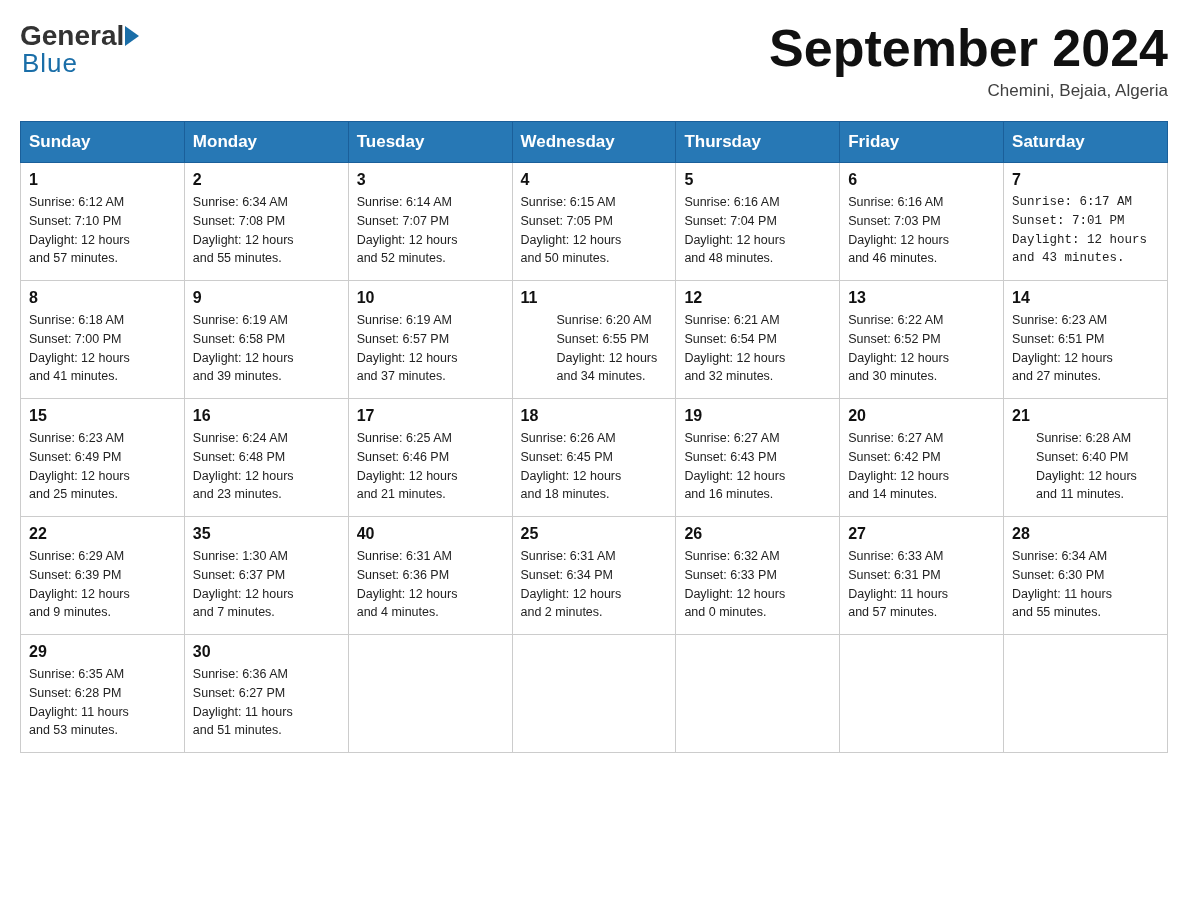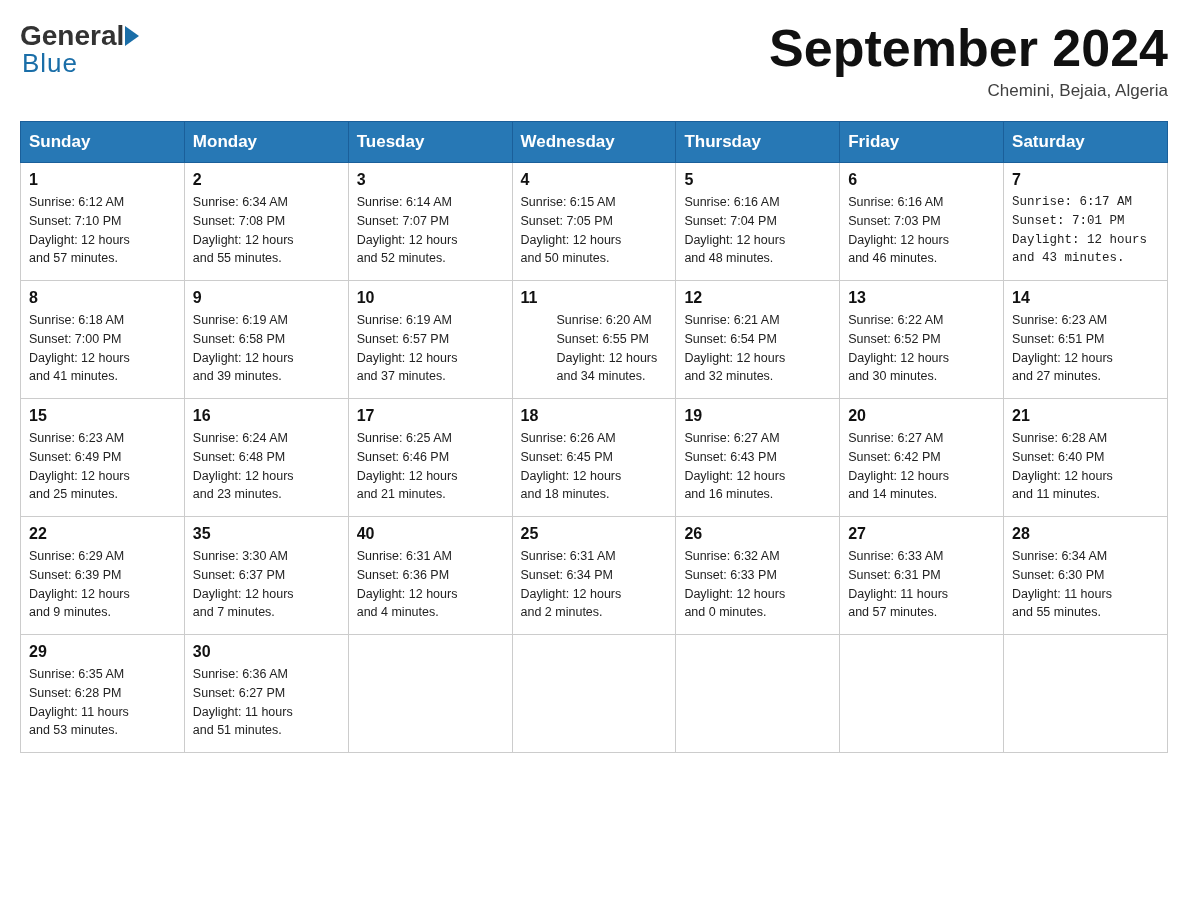--- a/index.html
+++ b/index.html
@@ -282,37 +282,37 @@
         </td>
         <td>
           <span class="day-num">20</span>
           <div class="day-info" style="white-space: pre-line;">Sunrise: 6:27 AM
 Sunset: 6:42 PM
 Daylight: 12 hours
 and 14 minutes.</div>
         </td>
         <td>
           <span class="day-num">21</span>
-          <div class="day-info" style="white-space: pre-line;">Sunrise: 6:28 AM
+          <div class="day-info" style="white-space: pre-line; margin-left: 24px;">Sunrise: 6:28 AM
 Sunset: 6:40 PM
 Daylight: 12 hours
 and 11 minutes.</div>
         </td>
       </tr>
       <tr>
         <td>
           <span class="day-num">22</span>
           <div class="day-info" style="white-space: pre-line;">Sunrise: 6:29 AM
 Sunset: 6:39 PM
 Daylight: 12 hours
 and 9 minutes.</div>
         </td>
         <td>
           <span class="day-num">35</span>
-          <div class="day-info" style="white-space: pre-line;">Sunrise: 3:30 AM
+          <div class="day-info" style="white-space: pre-line;">Sunrise: 1:30 AM
 Sunset: 6:37 PM
 Daylight: 12 hours
 and 7 minutes.</div>
         </td>
         <td>
           <span class="day-num">40</span>
           <div class="day-info" style="white-space: pre-line;">Sunrise: 6:31 AM
 Sunset: 6:36 PM
 Daylight: 12 hours
 and 4 minutes.</div>

